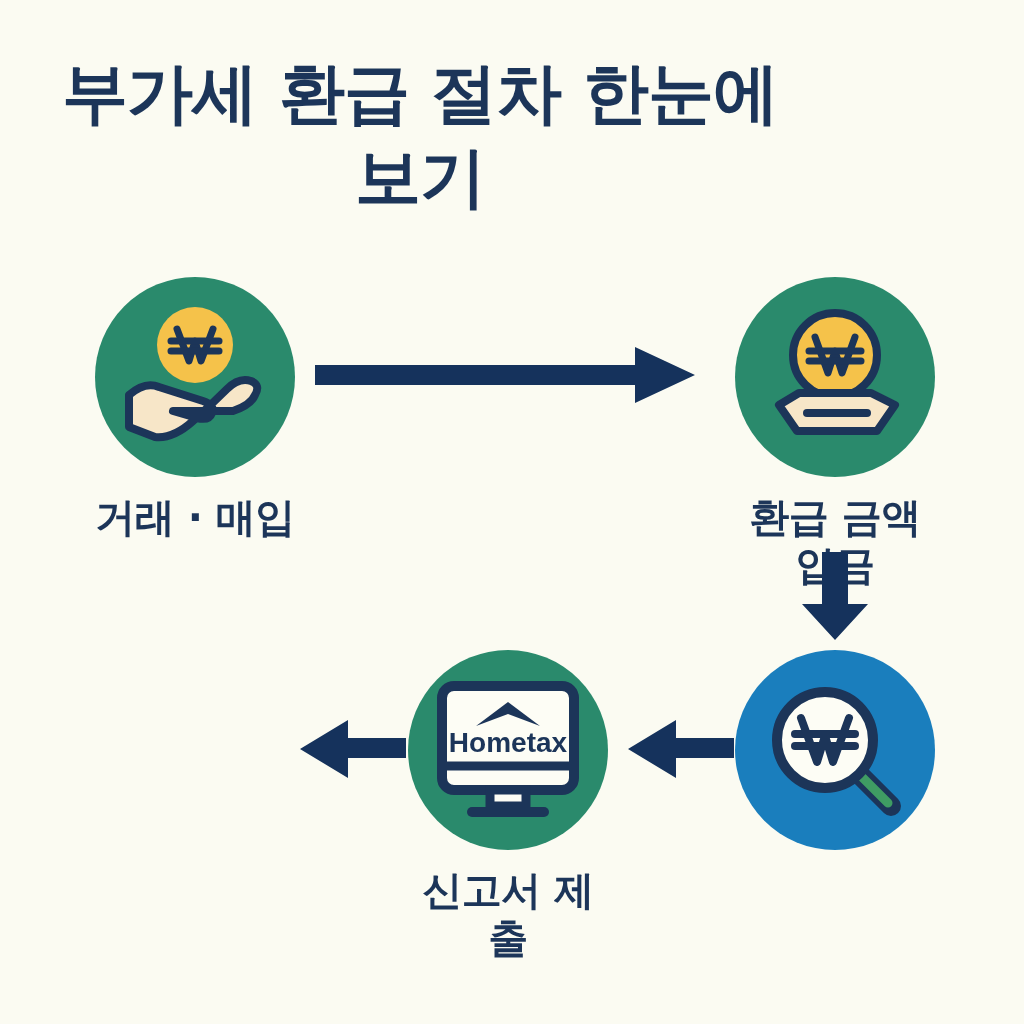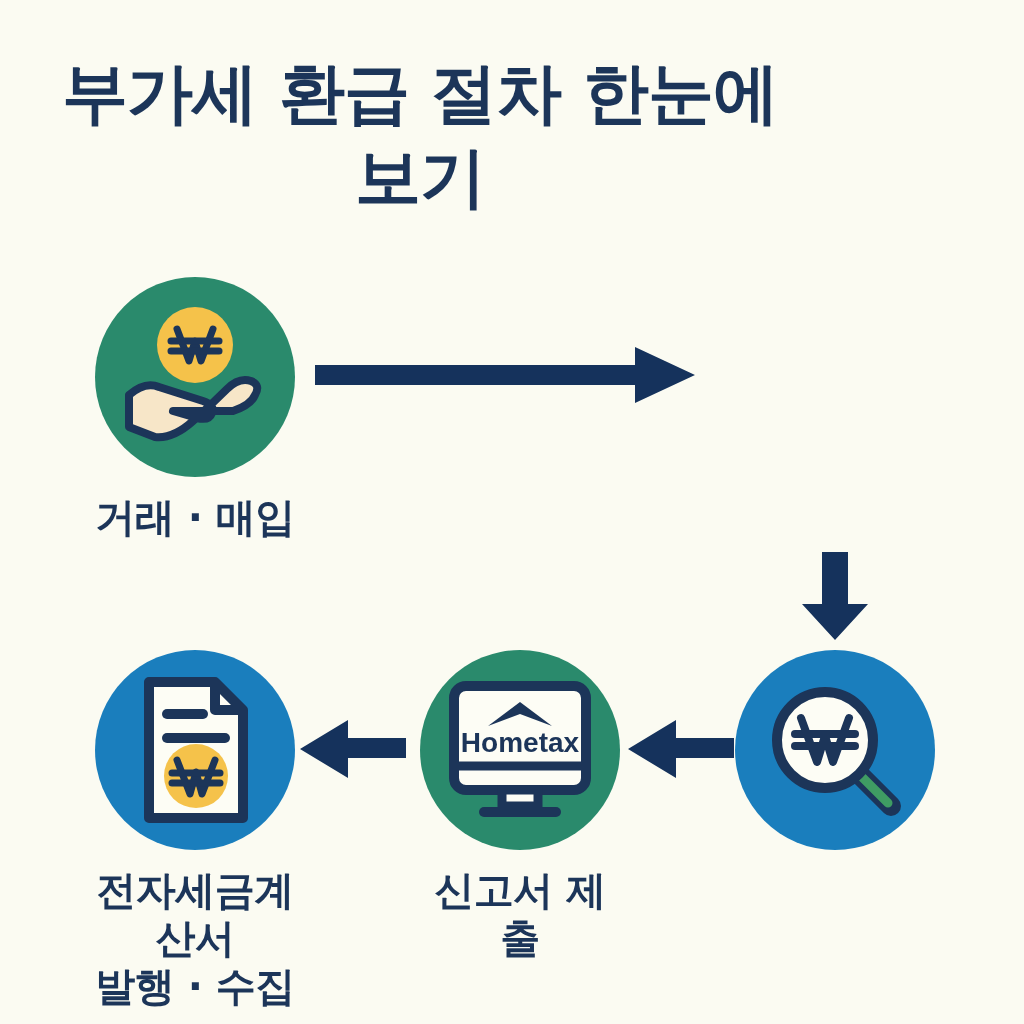--- a/index.html
+++ b/index.html
@@ -58,21 +58,21 @@
     white-space: pre-line;
     letter-spacing: -0.5px;
   }
   .arrow {
     position: absolute;
   }
   
   #node-1 { left: 90px;  top: 277px; }
   #node-2 { left: 730px; top: 277px; }
   #node-3 { left: 730px; top: 650px; }
-  #node-4 { left: 415px; top: 650px; }
+  #node-4 { left: 403px; top: 650px; }
   #node-5 { left: 90px;  top: 650px; }
 
   #arrow-1 { left: 315px; top: 345px; }
   #arrow-2 { left: 800px; top: 552px; }
   #arrow-3 { left: 628px; top: 718px; }
   #arrow-4 { left: 300px; top: 718px; }
 </style>
 </head>
 <body>
 
@@ -91,20 +91,35 @@
           <line x1="56" y1="54" x2="104" y2="54"></line>
         </g>
         <path d="M14 98 Q30 84 44 90 L88 104 Q100 108 97 116 Q94 124 82 121 L58 114
                  L118 114 Q136 108 140 98 Q146 88 136 84 Q124 80 112 92
                  Q96 108 78 124 Q58 142 40 140 L14 130 Z" fill="#f7e6c8" stroke="#1c3559" stroke-width="8" stroke-linejoin="round"></path>
       </svg>
     </div>
     <div class="node-label">거래 · 매입</div>
   </div>
 
+  <div class="node" id="node-2">
+    <div class="circle green">
+      <svg width="160" height="160" viewBox="0 0 160 160">
+        <circle cx="80" cy="58" r="42" fill="#f5c24a" stroke="#1c3559" stroke-width="8"></circle>
+        <g fill="none" stroke="#1c3559" stroke-width="7" stroke-linecap="round" stroke-linejoin="round">
+          <path d="M60 40 L73 76 L80 54 L87 76 L100 40"></path>
+          <line x1="54" y1="54" x2="106" y2="54"></line>
+          <line x1="54" y1="64" x2="106" y2="64"></line>
+        </g>
+        <path d="M24 108 L44 96 L116 96 L140 108 L122 134 L42 134 Z" fill="#f7e6c8" stroke="#1c3559" stroke-width="8" stroke-linejoin="round"></path>
+        <line x1="52" y1="116" x2="112" y2="116" stroke="#1c3559" stroke-width="8" stroke-linecap="round"></line>
+      </svg>
+    </div>
+    <div class="node-label">환급 금액 입금</div>
+  </div>
 
   <div class="node" id="node-3">
     <div class="circle blue">
       <svg width="160" height="160" viewBox="0 0 160 160">
         <line x1="104" y1="104" x2="136" y2="136" stroke="#1c3559" stroke-width="20" stroke-linecap="round"></line>
         <line x1="106" y1="106" x2="133" y2="133" stroke="#3f9d63" stroke-width="9" stroke-linecap="round"></line>
         <circle cx="70" cy="70" r="48" fill="#fdfdf5" stroke="#1c3559" stroke-width="10"></circle>
         <g fill="none" stroke="#1c3559" stroke-width="8" stroke-linecap="round" stroke-linejoin="round">
           <path d="M46 48 L62 92 L70 66 L78 92 L94 48"></path>
           <line x1="40" y1="64" x2="100" y2="64"></line>
@@ -121,38 +136,20 @@
         <line x1="18" y1="96" x2="142" y2="96" stroke="#1c3559" stroke-width="9"></line>
         <rect x="62" y="120" width="36" height="16" fill="#fdfdf5" stroke="#1c3559" stroke-width="9"></rect>
         <line x1="44" y1="142" x2="116" y2="142" stroke="#1c3559" stroke-width="10" stroke-linecap="round"></line>
         <path d="M48 56 L80 32 L112 56 L80 44 Z" fill="#1c3559"></path>
         <text x="80" y="82" text-anchor="middle" fill="#1c3559" font-family="'Liberation Sans', sans-serif" font-size="28" font-weight="bold">Hometax</text>
       </svg>
     </div>
     <div class="node-label">신고서 제출</div>
   </div>
 
-  <div class="node" id="node-5">
-    <div class="circle blue">
-      <svg width="160" height="160" viewBox="0 0 160 160">
-        <path d="M34 12 H100 L128 40 V148 H34 Z" fill="#fdfdf5" stroke="#1c3559" stroke-width="10" stroke-linejoin="round"></path>
-        <path d="M100 12 V40 H128" fill="none" stroke="#1c3559" stroke-width="10" stroke-linejoin="round"></path>
-        <line x1="52" y1="44" x2="88" y2="44" stroke="#1c3559" stroke-width="10" stroke-linecap="round"></line>
-        <line x1="52" y1="68" x2="110" y2="68" stroke="#1c3559" stroke-width="10" stroke-linecap="round"></line>
-        <circle cx="81" cy="106" r="32" fill="#f5c24a"></circle>
-        <g fill="none" stroke="#1c3559" stroke-width="7" stroke-linecap="round" stroke-linejoin="round">
-          <path d="M62 90 L75 124 L81 102 L87 124 L100 90"></path>
-          <line x1="57" y1="103" x2="105" y2="103"></line>
-          <line x1="57" y1="113" x2="105" y2="113"></line>
-        </g>
-      </svg>
-    </div>
-    <div class="node-label">전자세금계산서
-발행 · 수집</div>
-  </div>
 
   <div class="arrow" id="arrow-1">
     <svg width="380" height="60" viewBox="0 0 380 60">
       <path d="M0 20 H320 V2 L380 30 L320 58 V40 H0 Z" fill="#15325c"></path>
     </svg>
   </div>
 
   <div class="arrow" id="arrow-2">
     <svg width="70" height="88" viewBox="0 0 70 88">
       <path d="M22 0 H48 V52 H68 L35 88 L2 52 H22 Z" fill="#15325c"></path>

